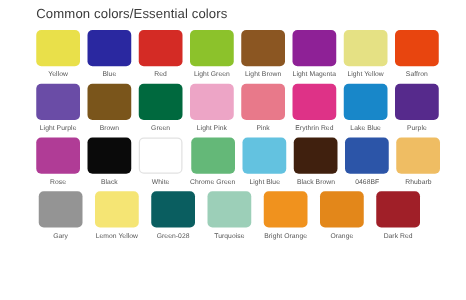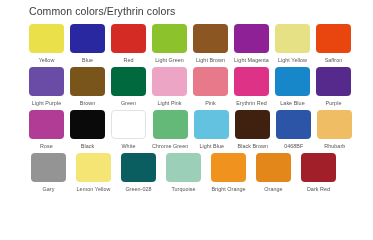--- a/index.html
+++ b/index.html
@@ -65,21 +65,21 @@
     text-align: center;
     line-height: 8px;
     white-space: nowrap;
     letter-spacing: 0.05px;
   }
 </style>
 </head>
 <body>
 
 <div class="page">
-  <div class="title">Common colors/Erythrin colors</div>
+  <div class="title">Common colors/Essential colors</div>
   <div class="grid">
       <div class="row">
         <div class="cell">
           <div class="swatch" title="#e9e04a" style="background: rgb(233, 224, 74);"></div>
           <div class="label">Yellow</div>
         </div>
         <div class="cell">
           <div class="swatch" title="#2a28a0" style="background: rgb(42, 40, 160);"></div>
           <div class="label">Blue</div>
         </div>

